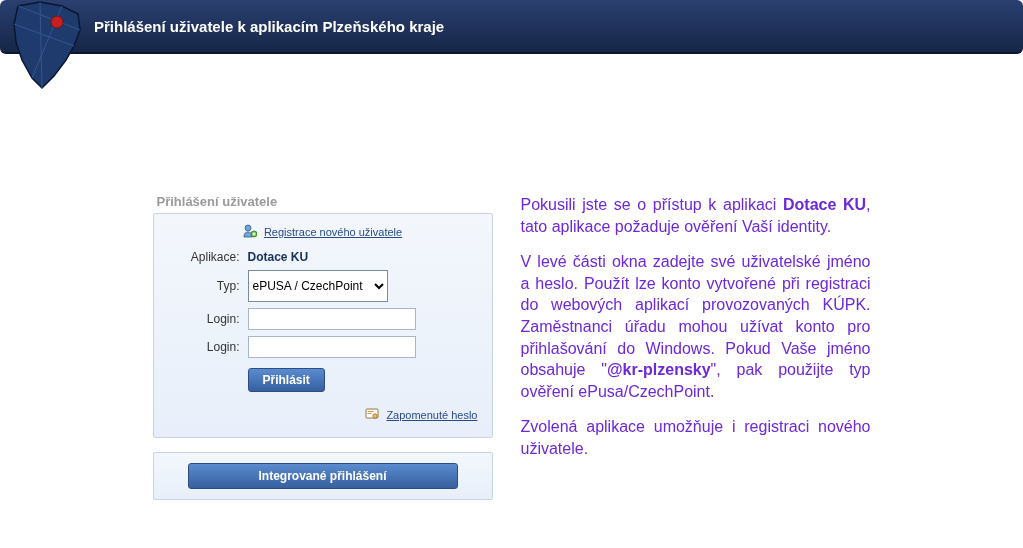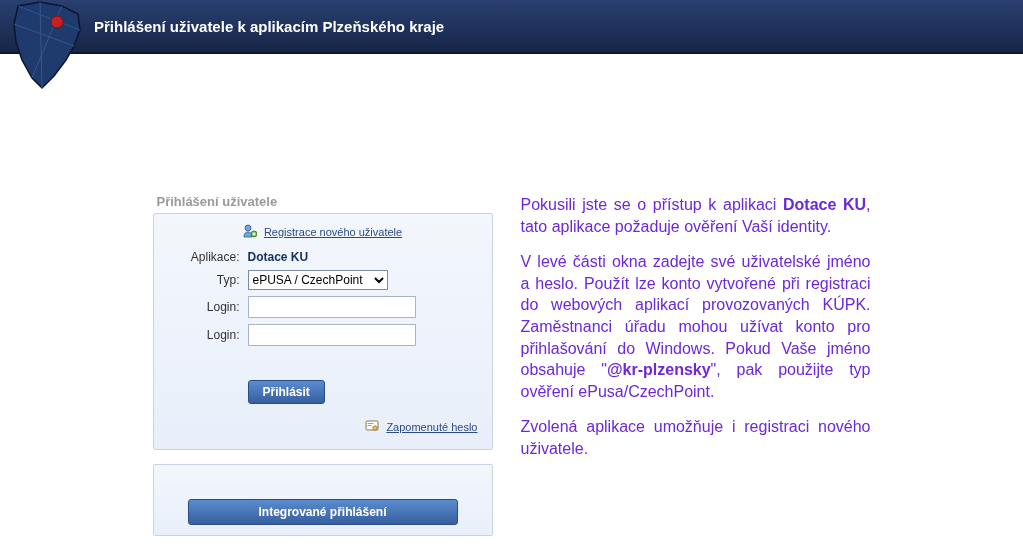--- a/index.html
+++ b/index.html
@@ -13,20 +13,21 @@
   .header {
     background: #1a2f5a;
     background: linear-gradient(to bottom, #2a4070 0%, #162648 100%);
     height: 52px;
     border-bottom: 2px solid #0d1830;
     position: relative;
     display: flex;
     align-items: center;
     padding-left: 94px;
     color: #fff;
+    border-radius: 6px;
   }
   .header-title {
     font-size: 15px;
     font-weight: bold;
   }
   .logo-wrap {
     position: absolute;
     left: 8px;
     top: 0;
     width: 80px;
@@ -96,21 +97,21 @@
   .app-value {
     font-weight: bold;
     color: #17315e;
   }
   select.fld {
     width: 140px;
     font-family: inherit;
     font-size: 12px;
     border: 1px solid #7a8aa0;
     background: #fff;
-    height: 20px;
+    height: 32px;
   }
   input.fld {
     width: 160px;
     border: 1px solid #a8b4c8;
     height: 18px;
     padding: 1px 3px;
     font-family: inherit;
     font-size: 12px;
     background: #fff;
   }
@@ -119,21 +120,20 @@
     background: #3e6fb7;
     background: linear-gradient(to bottom, #5a8ccf 0%, #375f9e 100%);
     border: 1px solid #2b4d85;
     color: #fff;
     font-weight: bold;
     font-size: 12px;
     padding: 4px 14px;
     border-radius: 3px;
     cursor: pointer;
     font-family: inherit;
-    margin-top: 24px;
   }
   .btn-row {
     margin-top: 10px;
     padding-left: 80px;
   }
   .emp-panel {
     border: 1px solid #c8d4e6;
     background: #eef3fb;
     background: linear-gradient(to bottom, #f3f7fc 0%, #e8effa 100%);
     padding: 10px;

